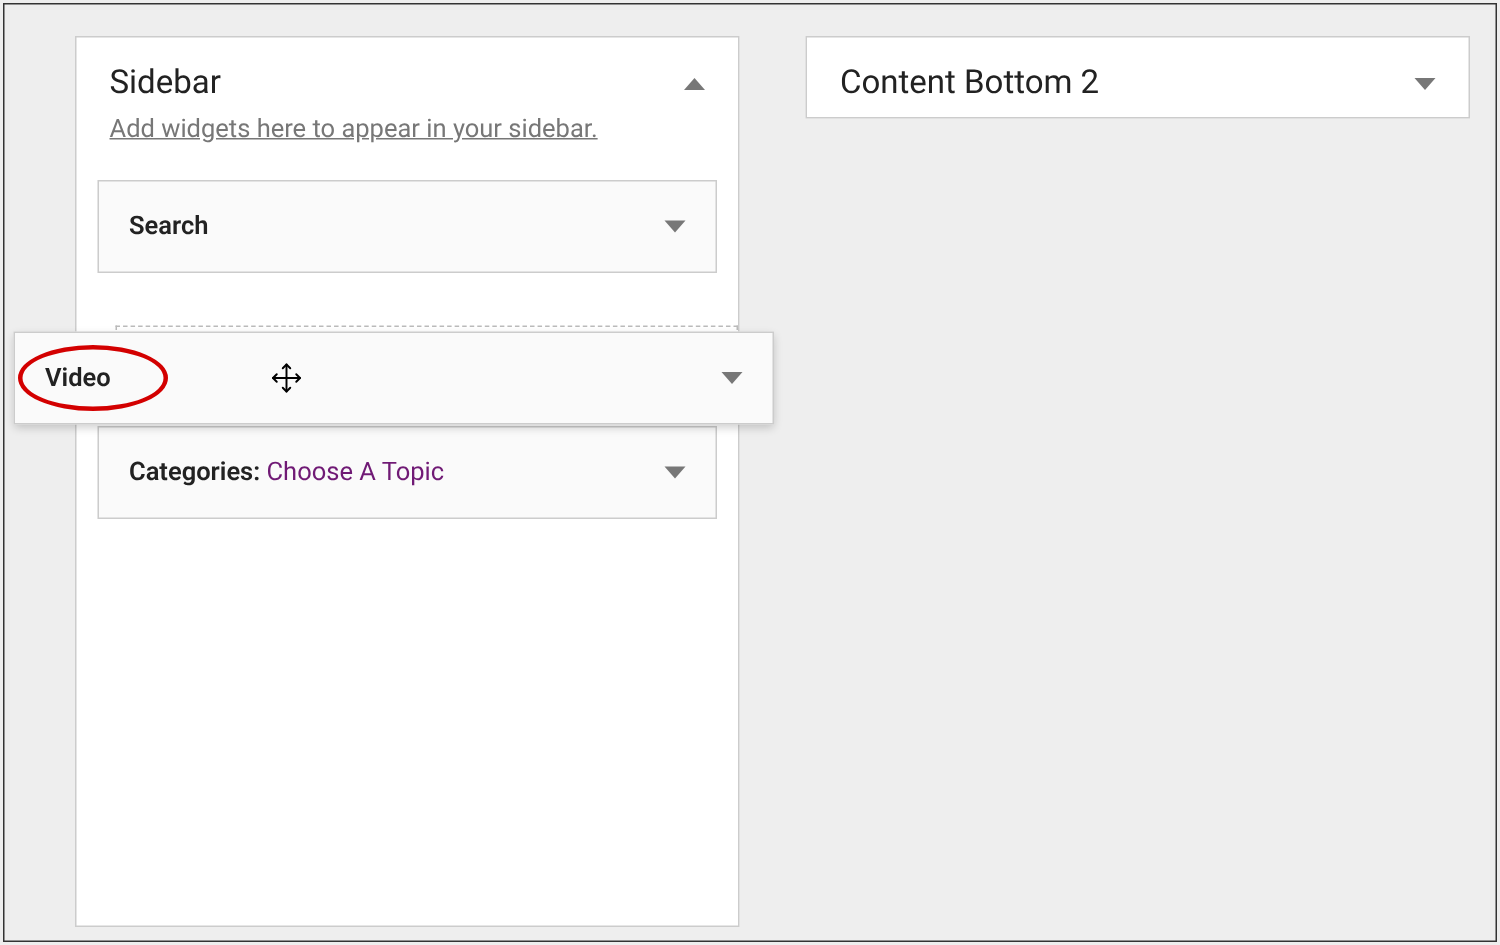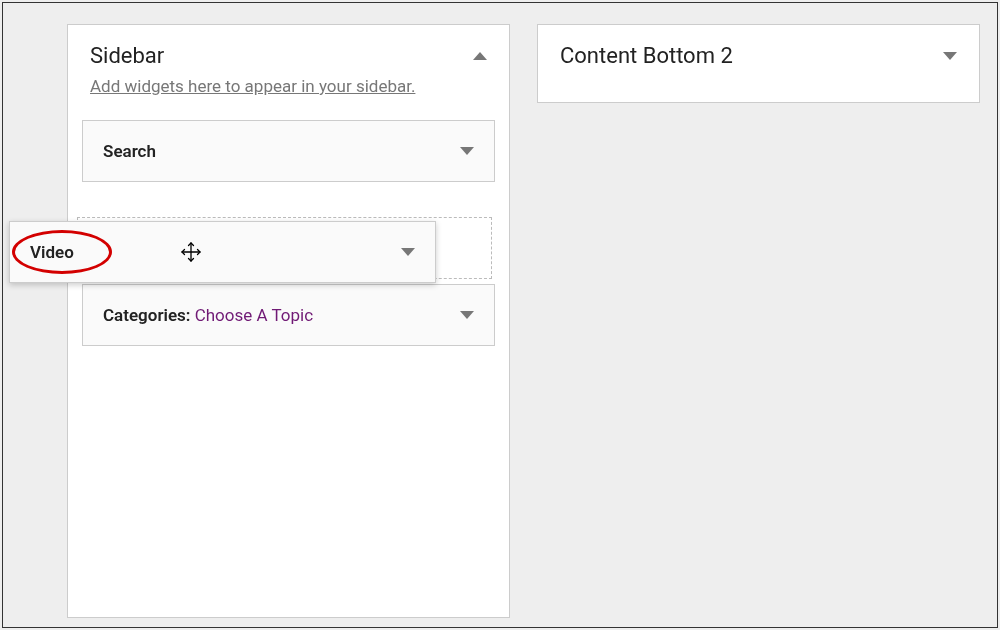--- a/index.html
+++ b/index.html
@@ -18,36 +18,36 @@
       bottom: 2px;
       border: 1px solid #333;
     }
     .widget-area {
       position: absolute;
       background: #fff;
       border: 1px solid #ccc;
     }
     .widget-area-left {
       top: 21px;
-      left: 64px;
+      left: 47px;
       width: 443px;
       height: 594px;
     }
     .widget-area-right {
       top: 21px;
       left: 534px;
       width: 443px;
     }
     .area-header {
       padding: 18px 22px 8px 22px;
       display: flex;
       justify-content: space-between;
       align-items: center;
     }
-    .area-header.collapsed { padding: 18px 22px 34px 22px; }
+    .area-header.collapsed { padding: 18px 22px 10px 22px; }
     .area-title {
       font-size: 22px;
       color: #222;
       font-weight: 400;
     }
     .area-desc {
       font-size: 17px;
       color: #777;
       padding: 0 22px 18px 22px;
       text-decoration: underline;
@@ -156,21 +156,21 @@
 
   <div class="dropzone" style="top:214px; left:74px; width:415px; height:62px;"></div>
 
   <div class="widget-area widget-area-right">
     <div class="area-header collapsed">
       <span class="area-title">Content Bottom 2</span>
       <span class="arrow arrow-down"></span>
     </div>
   </div>
 
-  <div class="dragged-widget" style="top:218px; left:6px; width:427px;">
+  <div class="dragged-widget" style="top:218px; left:6px; width:507px;">
     <span class="dragged-label">Video</span>
     <span class="arrow arrow-down"></span>
   </div>
 
   <svg class="drag-cursor" style="top:237px; left:176px; width:24px; height:24px;" viewBox="0 0 24 24">
     <g stroke="#000" stroke-width="1.3" fill="none" stroke-linecap="round" stroke-linejoin="round">
       <path d="M12 3 L12 21 M3 12 L21 12"></path>
       <path d="M12 3 L9.5 5.5 M12 3 L14.5 5.5"></path>
       <path d="M12 21 L9.5 18.5 M12 21 L14.5 18.5"></path>
       <path d="M3 12 L5.5 9.5 M3 12 L5.5 14.5"></path>

